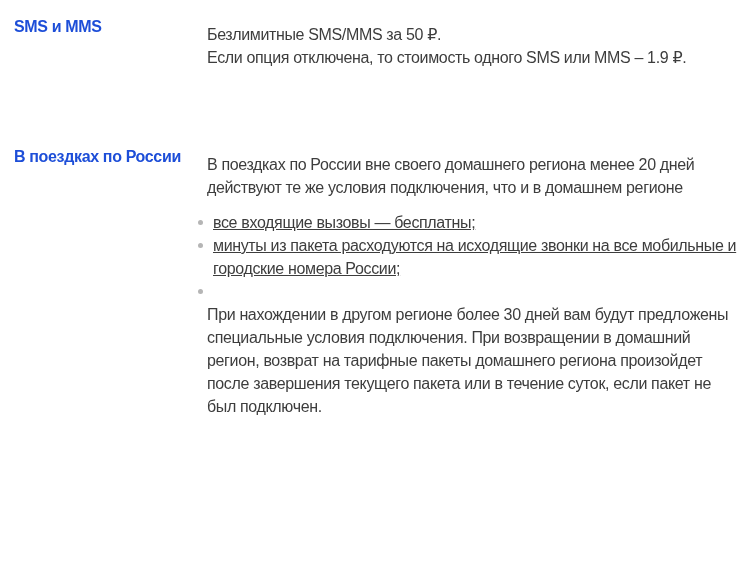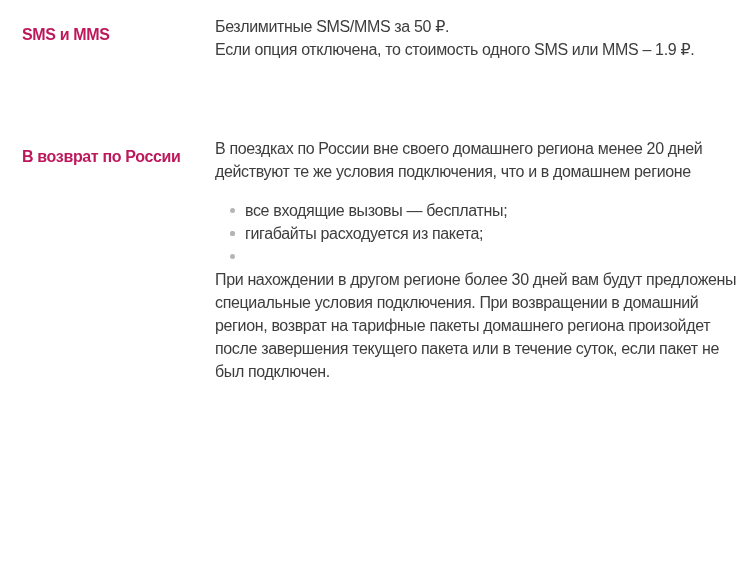--- a/index.html
+++ b/index.html
@@ -25,44 +25,45 @@
   .row {
     display: flex;
     align-items: flex-start;
     margin-bottom: 42px;
   }
   .row:last-child {
     margin-bottom: 0;
   }
   .term {
     flex: 0 0 177px;
-    margin: 12px;
+    margin: 4px;
     font-size: 16px;
     font-weight: bold;
-    color: #be185d;
+    color: #1d4ed8;
     line-height: 23px;
   }
   .def {
     width: 556px;
     max-width: 556px;
   }
   .def p {
-    margin: 4px;
+    margin: 12px;
     white-space: pre-line;
   }
   .p-gap {
     margin-bottom: 30px !important;
   }
   .p-outro {
     margin-top: 23px !important;
   }
   ul.cond-list {
     list-style: none;
-    margin: 16px;
+    margin: 0;
     padding: 0;
+    text-decoration: underline;
   }
   ul.cond-list li {
     position: relative;
     padding-left: 18px;
   }
   .bullet-dot {
     position: absolute;
     left: 3px;
     top: 9px;
     width: 5px;
@@ -78,34 +79,31 @@
 
   <section class="row">
     <h3 class="term">SMS и MMS</h3>
     <div class="def">
       <p class="p-gap">Безлимитные SMS/MMS за 50 ₽.
 Если опция отключена, то стоимость одного SMS или MMS – 1.9 ₽.</p>
     </div>
   </section>
 
   <section class="row">
-    <h3 class="term">В возврат по России</h3>
+    <h3 class="term">В поездках по России</h3>
     <div class="def">
       <p>В поездках по России вне своего домашнего региона менее 20 дней действуют те же условия подключения, что и в домашнем регионе</p>
       <ul class="cond-list">
         <li>
           <span class="bullet-dot"></span>
           <span>все входящие вызовы — бесплатны;</span>
         </li>
         <li>
           <span class="bullet-dot"></span>
-        </li>
-        <li>
-          <span class="bullet-dot"></span>
-          <span>гигабайты расходуется из пакета;</span>
+          <span>минуты из пакета расходуются на исходящие звонки на все мобильные и городские номера России;</span>
         </li>
         <li>
           <span class="bullet-dot"></span>
         </li>
       </ul>
       <p class="p-outro">При нахождении в другом регионе более 30 дней вам будут предложены специальные условия подключения. При возвращении в домашний регион, возврат на тарифные пакеты домашнего региона произойдет после завершения текущего пакета или в течение суток, если пакет не был подключен.</p>
     </div>
   </section>
 
 </div>

